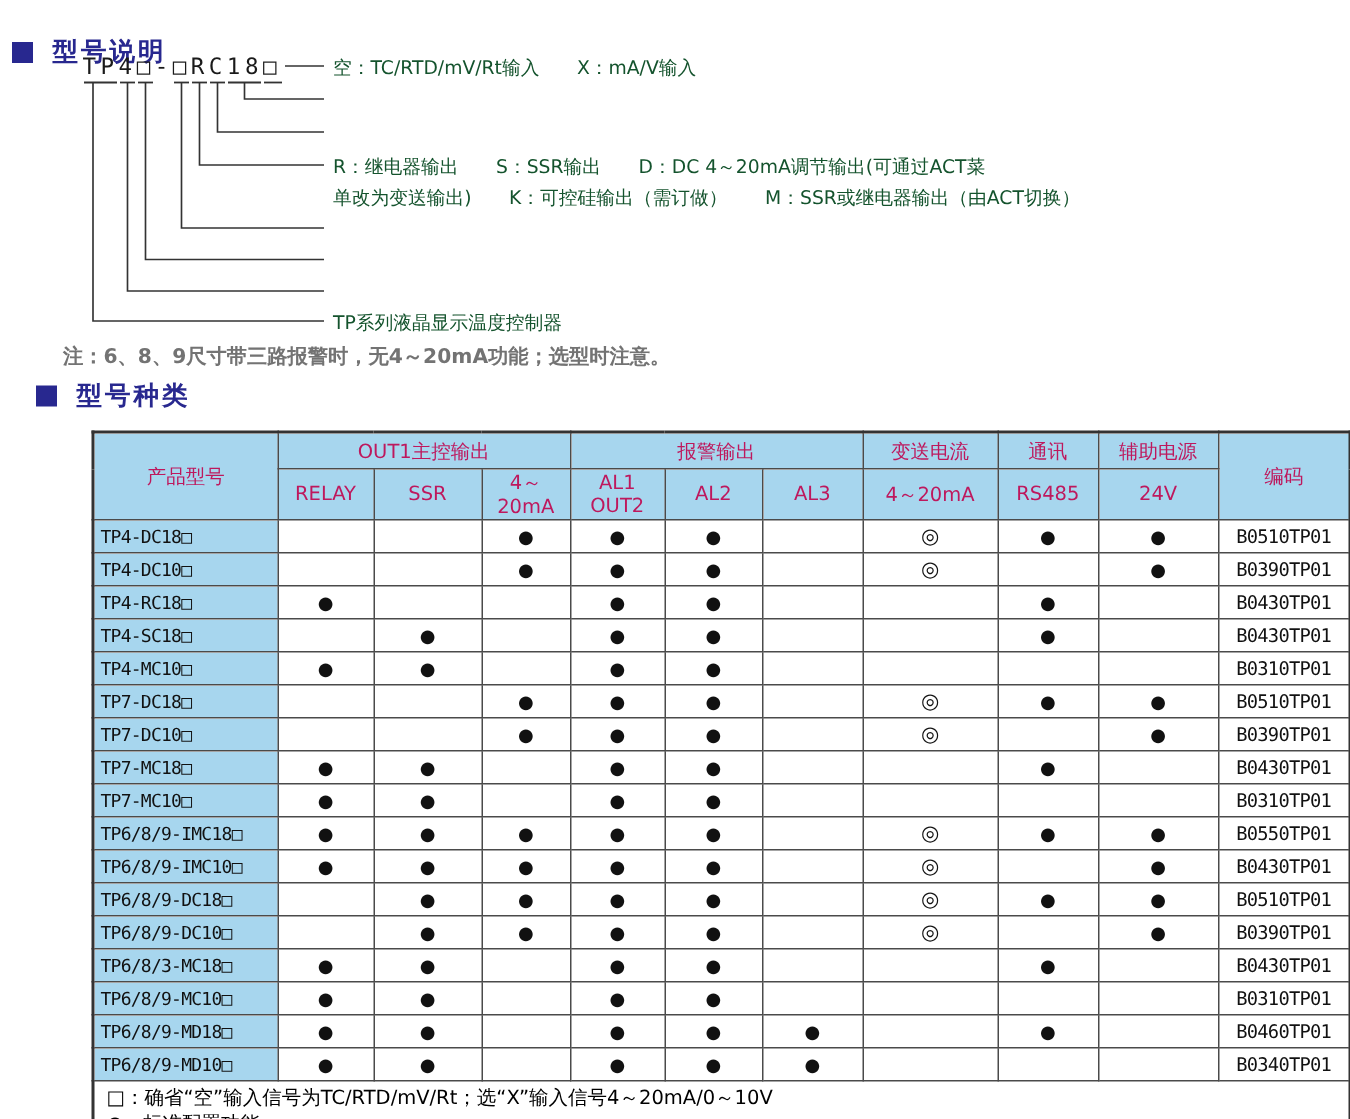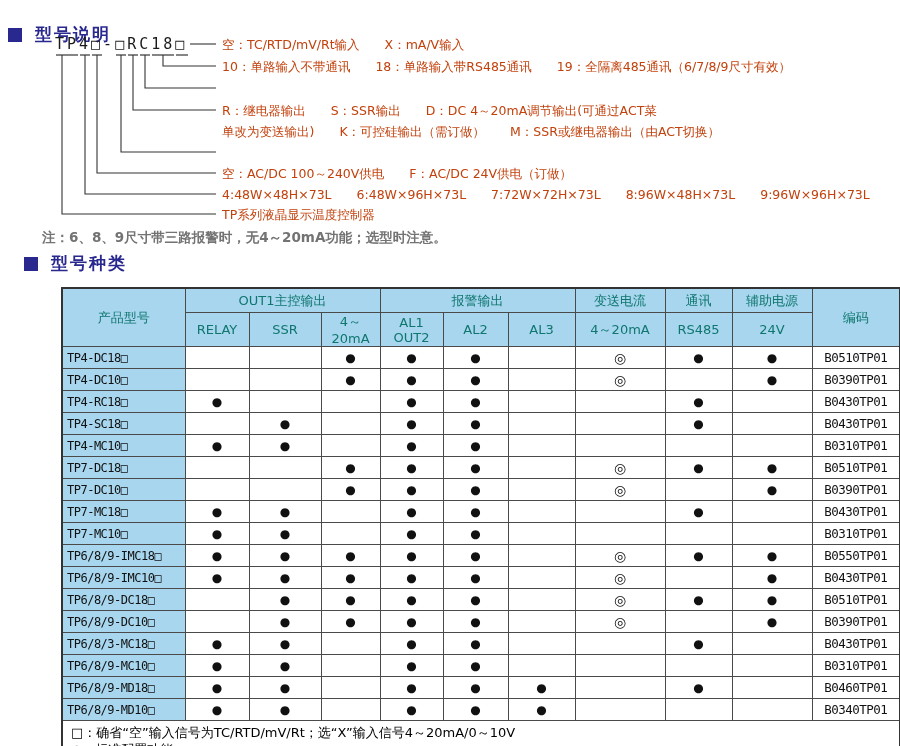--- a/index.html
+++ b/index.html
@@ -17,42 +17,42 @@
 
   
   #diagram{position:absolute;left:0;top:0;width:760px;height:250px;}
   #diagram svg{position:absolute;left:0;top:0;}
   .model-code{
     position:absolute;left:55px;top:35px;
     font-family:"DejaVu Sans Mono","Liberation Mono",monospace;
     font-size:15px;letter-spacing:3px;color:#1a1a1a;white-space:pre;
   }
   .dline{
-    position:absolute;left:222px;font-size:12.5px;color:#c2410c;
+    position:absolute;left:222px;font-size:12.5px;color:#14532d;
     white-space:nowrap;line-height:17px;
   }
   
   #note{
     position:absolute;left:42px;top:229px;font-size:13.5px;font-weight:bold;
     color:#737373;white-space:nowrap;
   }
 
   
   #model-table{
     position:absolute;left:61px;top:287px;
     border-collapse:collapse;table-layout:fixed;width:838px;
     font-size:13px;
   }
   #model-table td,#model-table th{
     border:1px solid #4a4a4a;padding:0;text-align:center;vertical-align:middle;
     height:21px;overflow:hidden;
   }
   #model-table{border:2px solid #333;}
   #model-table thead th{
-    background:#a7d6ee;font-weight:normal;font-size:13px;color:#0f766e;
+    background:#a7d6ee;font-weight:normal;font-size:13px;color:#be185d;
   }
   #model-table thead tr:first-child th{height:23px;}
   #model-table thead tr:last-child th{height:21px;}
   .model-cell{
     background:#a7d6ee;text-align:left !important;padding-left:4px !important;
     font-family:"DejaVu Sans Mono","Liberation Mono",monospace;font-size:12px;
     letter-spacing:-0.5px;
   }
   .code-cell{
     font-family:"DejaVu Sans Mono","Liberation Mono",monospace;font-size:12.5px;
@@ -91,25 +91,22 @@
       <path d="M 145 55 V 88 H 216"></path>
       <path d="M 133 55 V 110 H 216"></path>
       <path d="M 121 55 V 152 H 216"></path>
       <path d="M 97 55 V 173 H 216"></path>
       <path d="M 85 55 V 194 H 216"></path>
       <path d="M 62 55 V 214 H 216"></path>
     </g>
   </svg>
   <div class="model-code">TP4□-□RC18□</div>
   <div class="dline" style="top:36px">空：TC/RTD/mV/Rt输入　　X：mA/V输入</div>
-  <div class="dline" style="top:58px">10：单路输入不带通讯　　18：单路输入带RS485通讯　　19：全隔离485通讯（6/7/8/9尺寸有效）</div>
   <div class="dline" style="top:102px">R：继电器输出　　S：SSR输出　　D：DC 4～20mA调节输出(可通过ACT菜</div>
   <div class="dline" style="top:123px">单改为变送输出)　　K：可控硅输出（需订做）　　M：SSR或继电器输出（由ACT切换）</div>
-  <div class="dline" style="top:165px">空：AC/DC 100～240V供电　　F：AC/DC 24V供电（订做）</div>
-  <div class="dline" style="top:186px">4:48W×48H×73L　　6:48W×96H×73L　　7:72W×72H×73L　　8:96W×48H×73L　　9:96W×96H×73L</div>
   <div class="dline" style="top:206px">TP系列液晶显示温度控制器</div>
 </div>
 
 <div id="note">注：6、8、9尺寸带三路报警时，无4～20mA功能；选型时注意。</div>
 
 <div class="sec-header" id="sec2">
   <span class="sq"></span>
   <span class="t">型号种类</span>
 </div>
 

